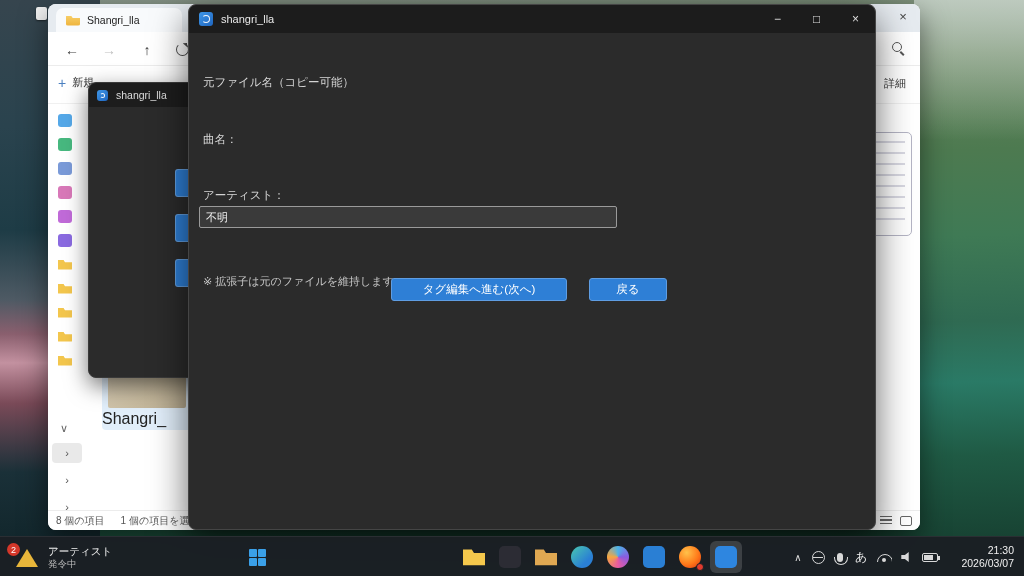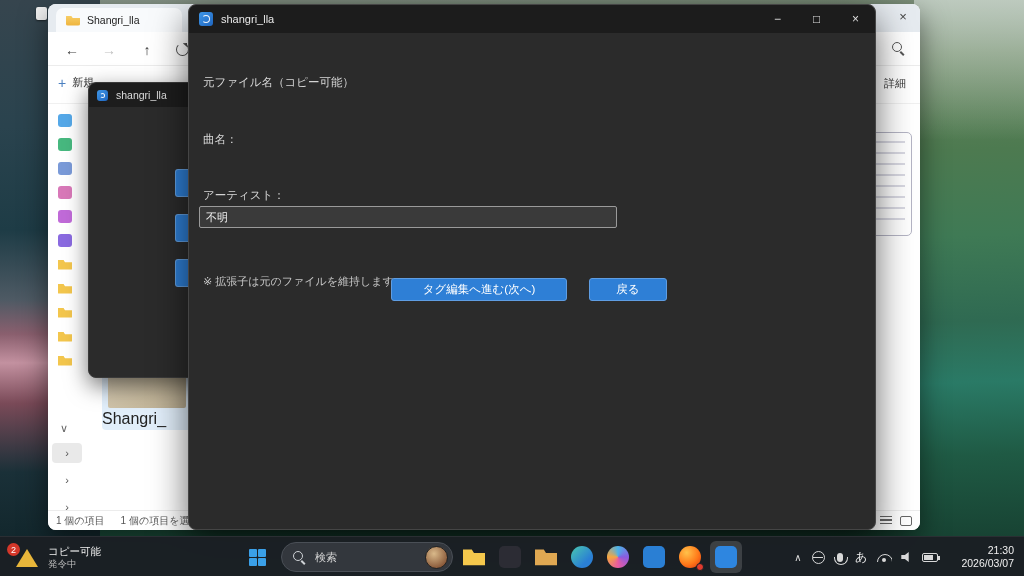--- a/index.html
+++ b/index.html
@@ -186,21 +186,21 @@
       <div class="tree-row" style="top:393px">
           <span>›</span>
         </div>
       <div class="file-sel">
         <div class="thumb"></div>
         <div class="file-label">Shangri_</div>
       </div>
       <div class="preview-card"></div>
     </div>
     <div class="statusbar">
-      <span>1 個の項目</span>
+      <span>8 個の項目</span>
       <span>1 個の項目を選択 11.9 MB</span>
       <span class="vt vt-lines"></span>
       <span class="vt vt-thumb"></span>
     </div>
   </div>
 
   <div class="bg-window">
     <div class="bg-titlebar">
       <span class="app-ico small"></span>
       <span class="bg-title">shangri_lla</span>
@@ -229,34 +229,29 @@
     <button class="dlg-btn" style="left:400px;width:78px">戻る</button>
   </div>
 
   <div class="taskbar">
     <div class="weather">
       <div class="w-iconwrap">
         <div class="w-tri"></div>
         <div class="w-badge">2</div>
       </div>
       <div>
-        <div class="w-text1">コピー可能</div>
+        <div class="w-text1">アーティスト</div>
         <div class="w-text2">発令中</div>
       </div>
     </div>
     <div class="start">
       <div></div>
         <div></div>
         <div></div>
         <div></div>
-    </div>
-    <div class="tb-search">
-      <span class="mag light"></span>
-      <span class="tb-search-label">検索</span>
-      <span class="avatar"></span>
     </div>
     <div id="taskbar-apps" class="tb-apps">
         <div class="tb-app">
           <div class="tb-ico shape-folder" style="background: rgb(245, 200, 76);"></div>
         </div>
         <div class="tb-app">
           <div class="tb-ico shape-square" style="background: rgb(44, 44, 52);"></div>
         </div>
         <div class="tb-app">
           <div class="tb-ico shape-folder" style="background: rgb(224, 168, 82);"></div>

